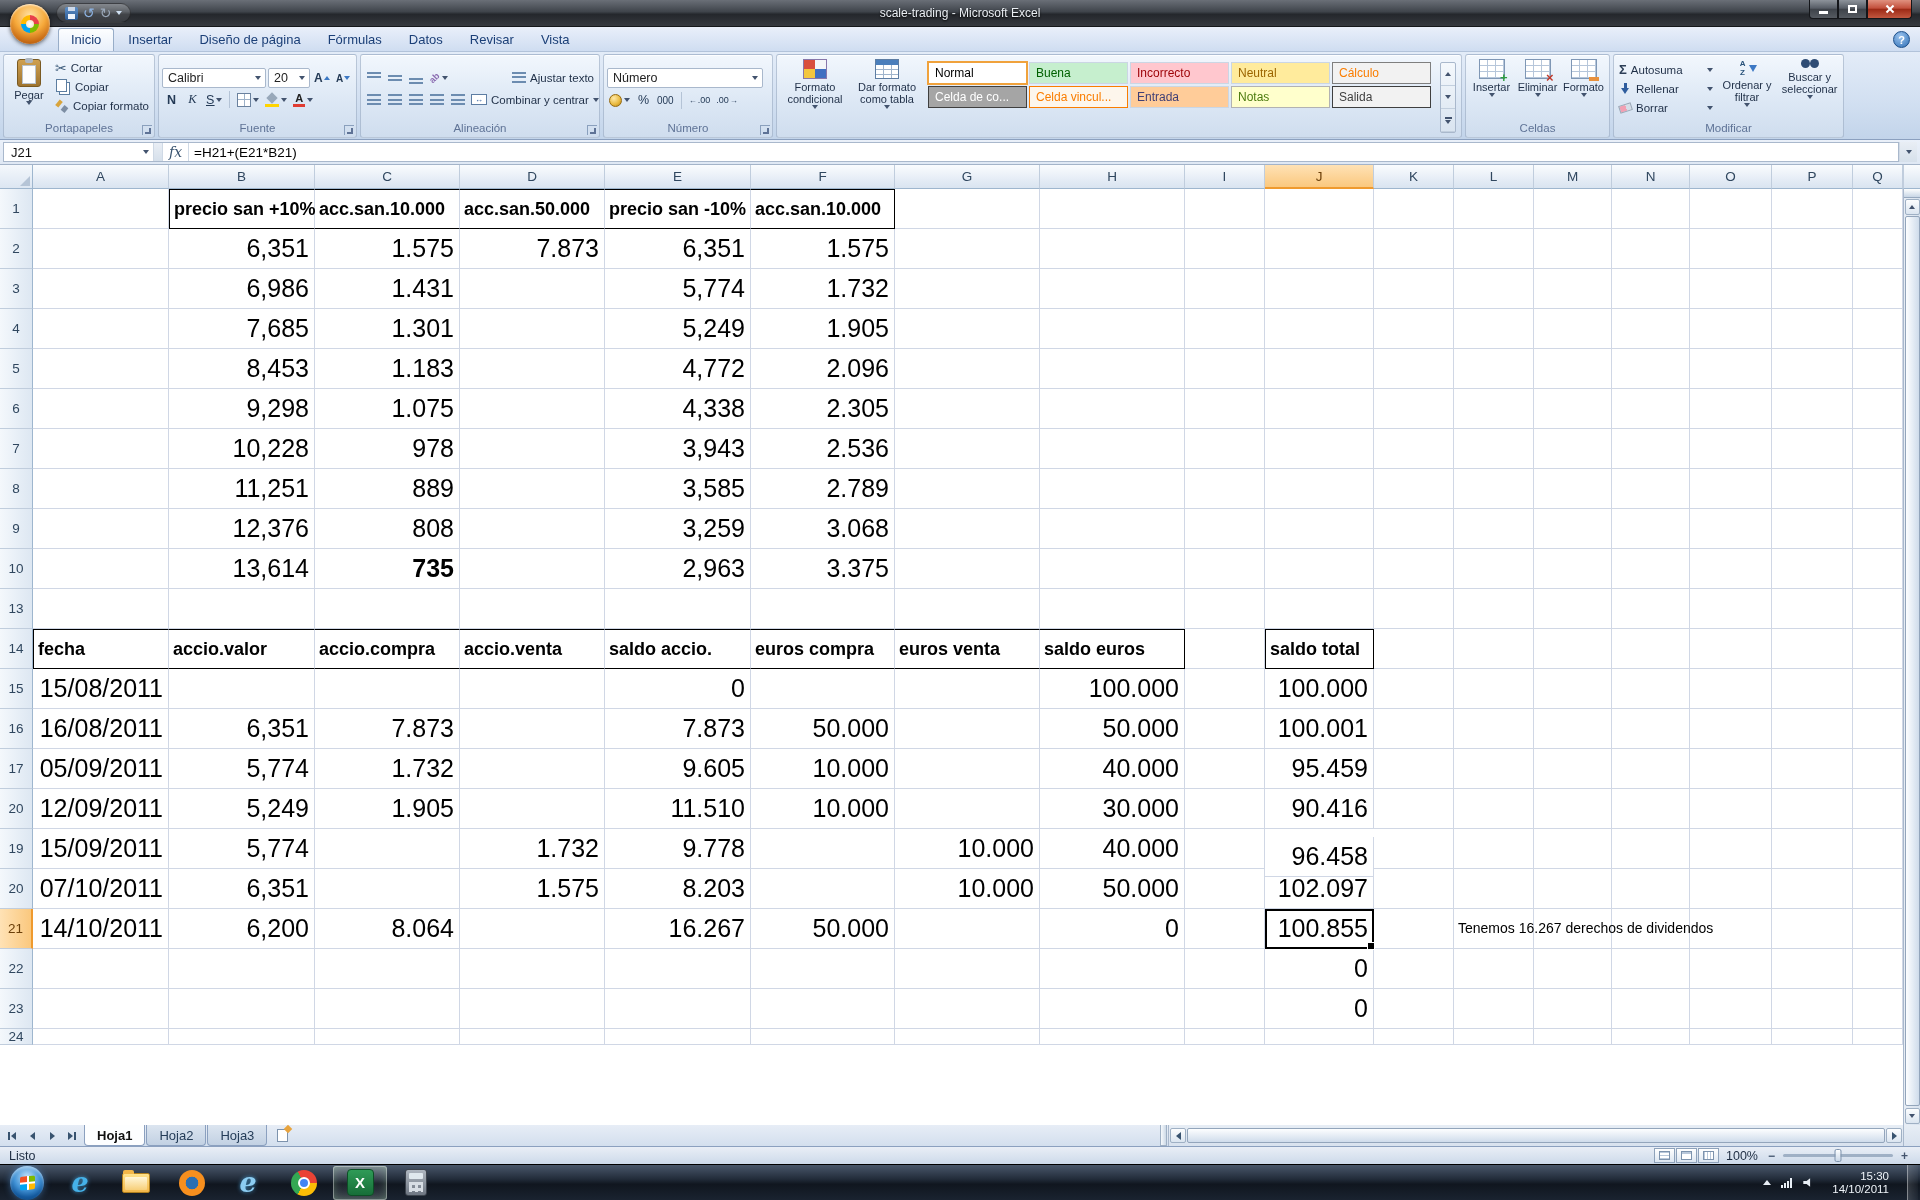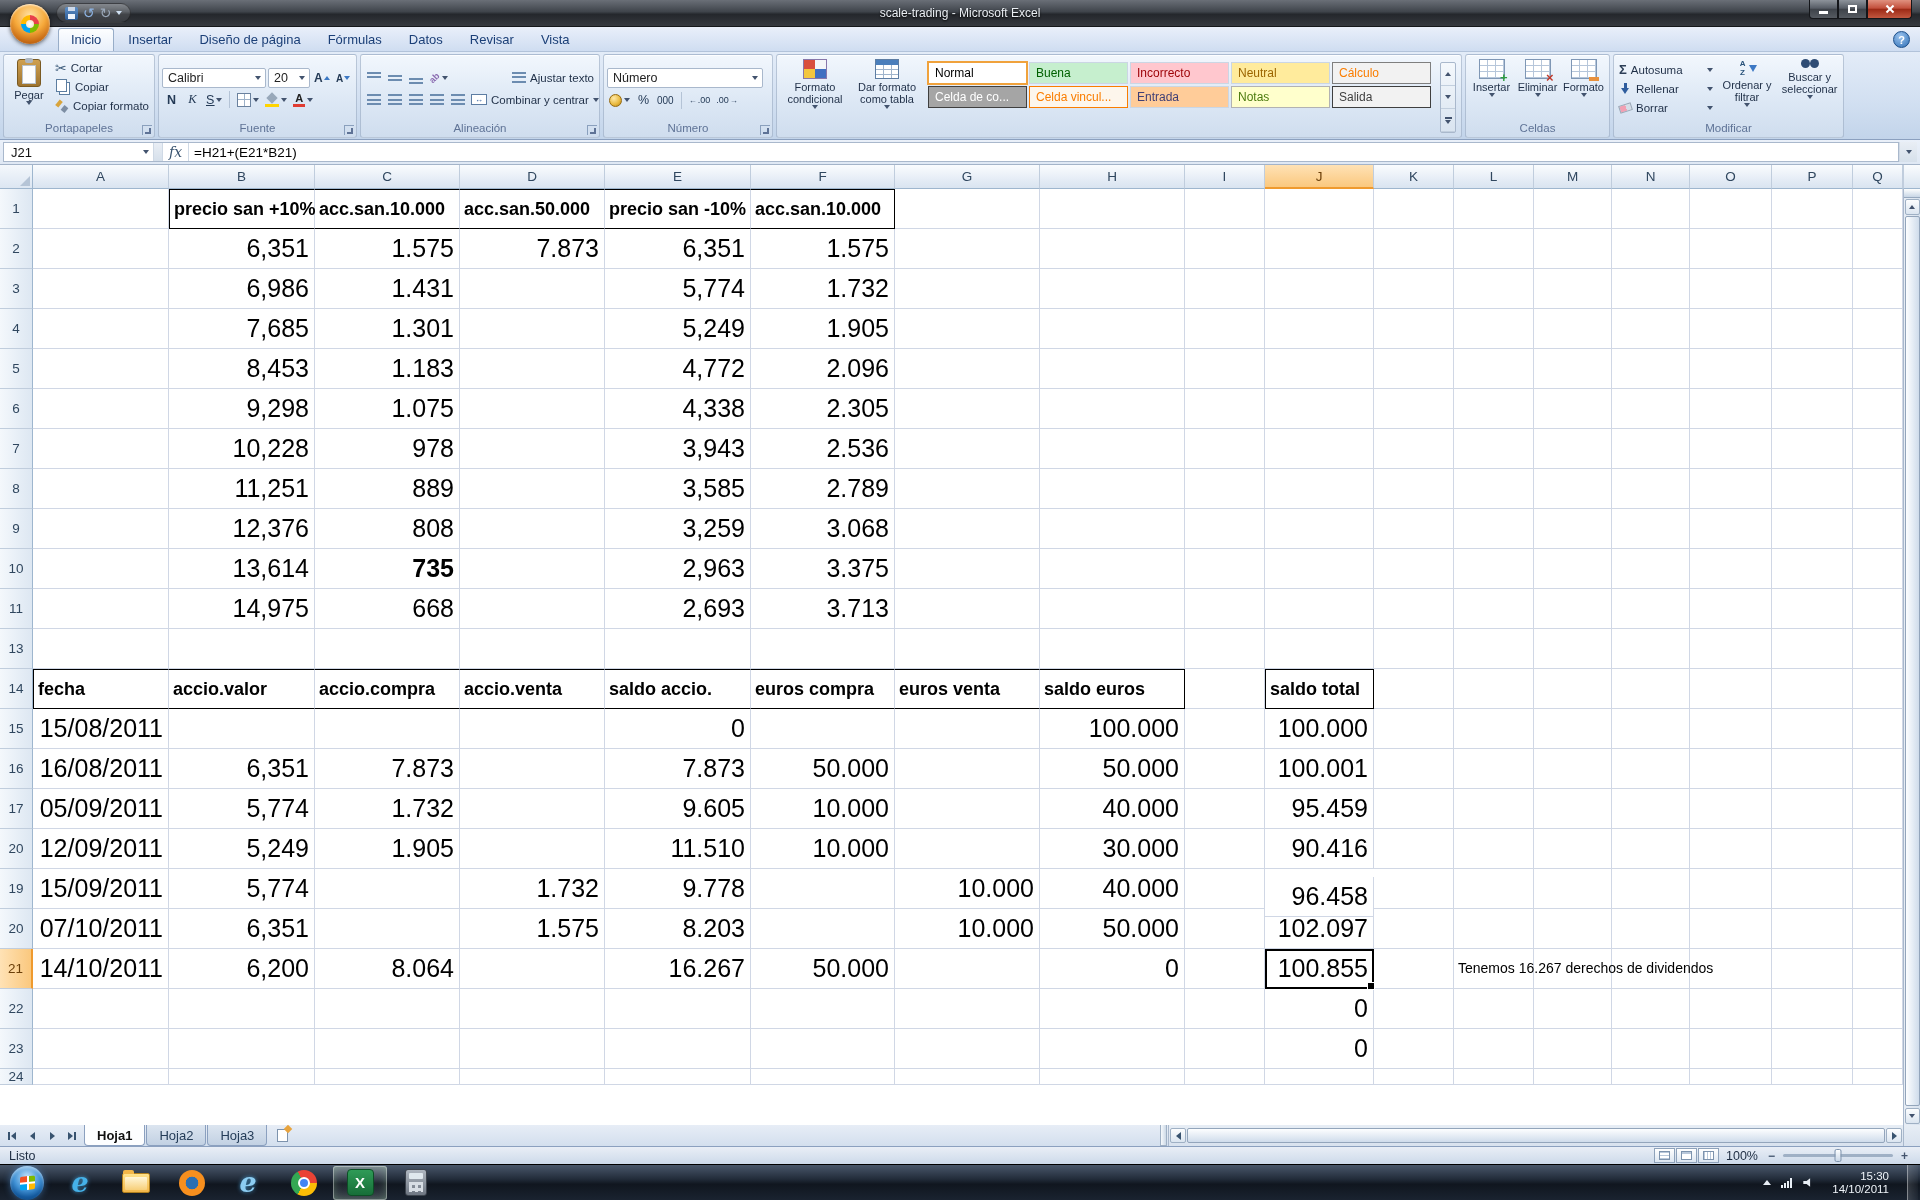--- a/index.html
+++ b/index.html
@@ -769,40 +769,20 @@
           <div class="cell" style="width: 109px;"></div>
           <div class="cell" style="width: 80px;"></div>
           <div class="cell" style="width: 80px;"></div>
           <div class="cell" style="width: 78px;"></div>
           <div class="cell" style="width: 78px;"></div>
           <div class="cell" style="width: 82px;"></div>
           <div class="cell" style="width: 81px;"></div>
           <div class="cell" style="width: 50px;"></div>
         </div>
         <div class="grow">
-          <div class="rowhdr">11</div>
-          <div class="cell" style="width: 136px;"></div>
-          <div class="cell num" style="width: 146px;">14,975</div>
-          <div class="cell num" style="width: 145px;">668</div>
-          <div class="cell" style="width: 145px;"></div>
-          <div class="cell num" style="width: 146px;">2,693</div>
-          <div class="cell num" style="width: 144px;">3.713</div>
-          <div class="cell" style="width: 145px;"></div>
-          <div class="cell" style="width: 145px;"></div>
-          <div class="cell" style="width: 80px;"></div>
-          <div class="cell" style="width: 109px;"></div>
-          <div class="cell" style="width: 80px;"></div>
-          <div class="cell" style="width: 80px;"></div>
-          <div class="cell" style="width: 78px;"></div>
-          <div class="cell" style="width: 78px;"></div>
-          <div class="cell" style="width: 82px;"></div>
-          <div class="cell" style="width: 81px;"></div>
-          <div class="cell" style="width: 50px;"></div>
-        </div>
-        <div class="grow">
           <div class="rowhdr">13</div>
           <div class="cell" style="width: 136px;"></div>
           <div class="cell" style="width: 146px;"></div>
           <div class="cell" style="width: 145px;"></div>
           <div class="cell" style="width: 145px;"></div>
           <div class="cell" style="width: 146px;"></div>
           <div class="cell" style="width: 144px;"></div>
           <div class="cell" style="width: 145px;"></div>
           <div class="cell" style="width: 145px;"></div>
           <div class="cell" style="width: 80px;"></div>

